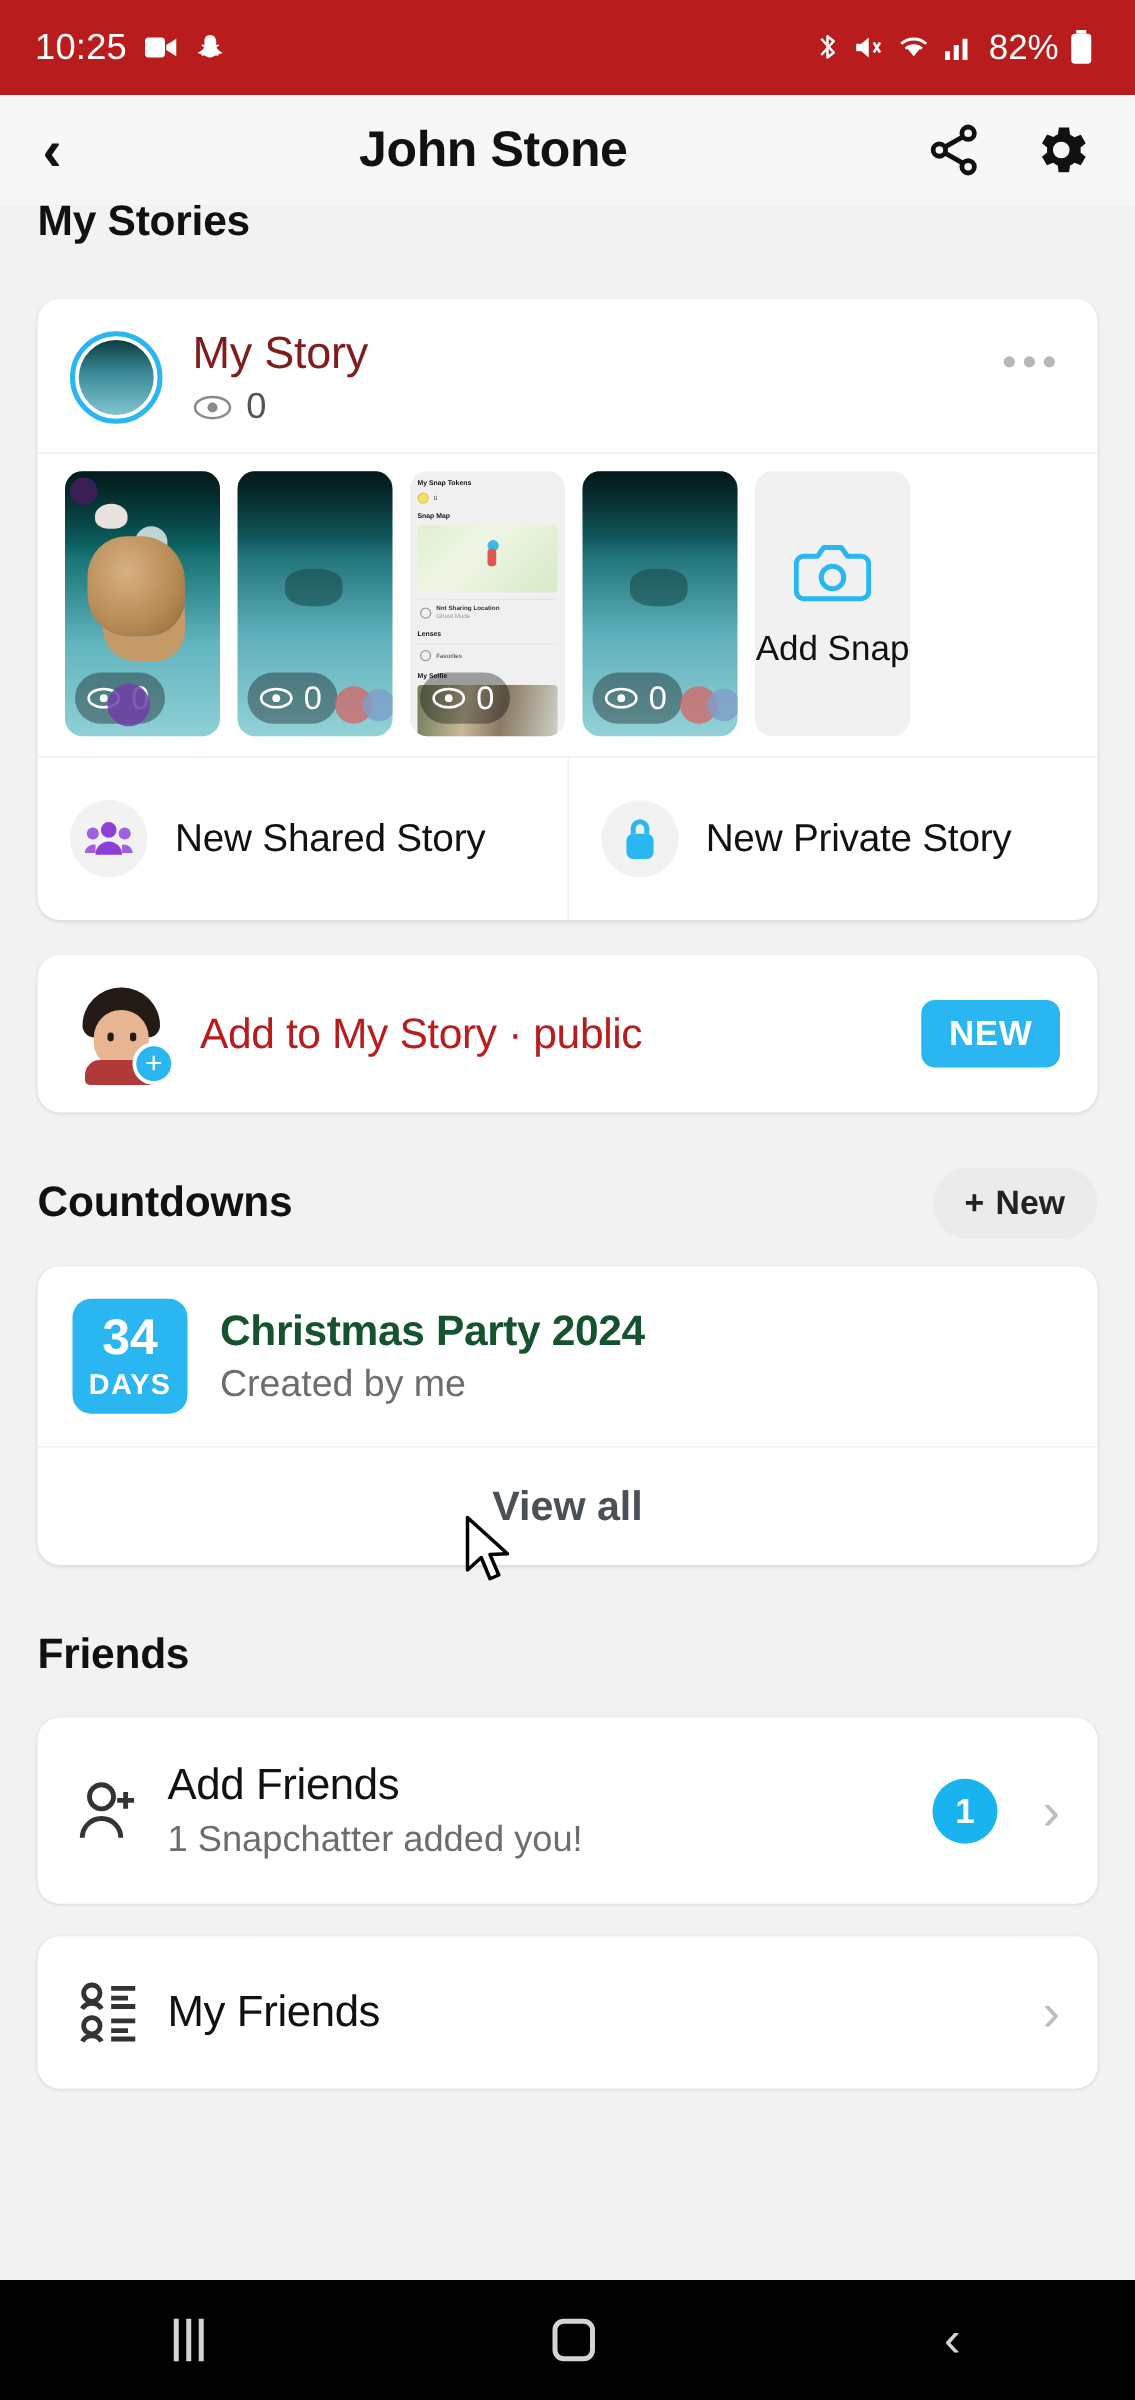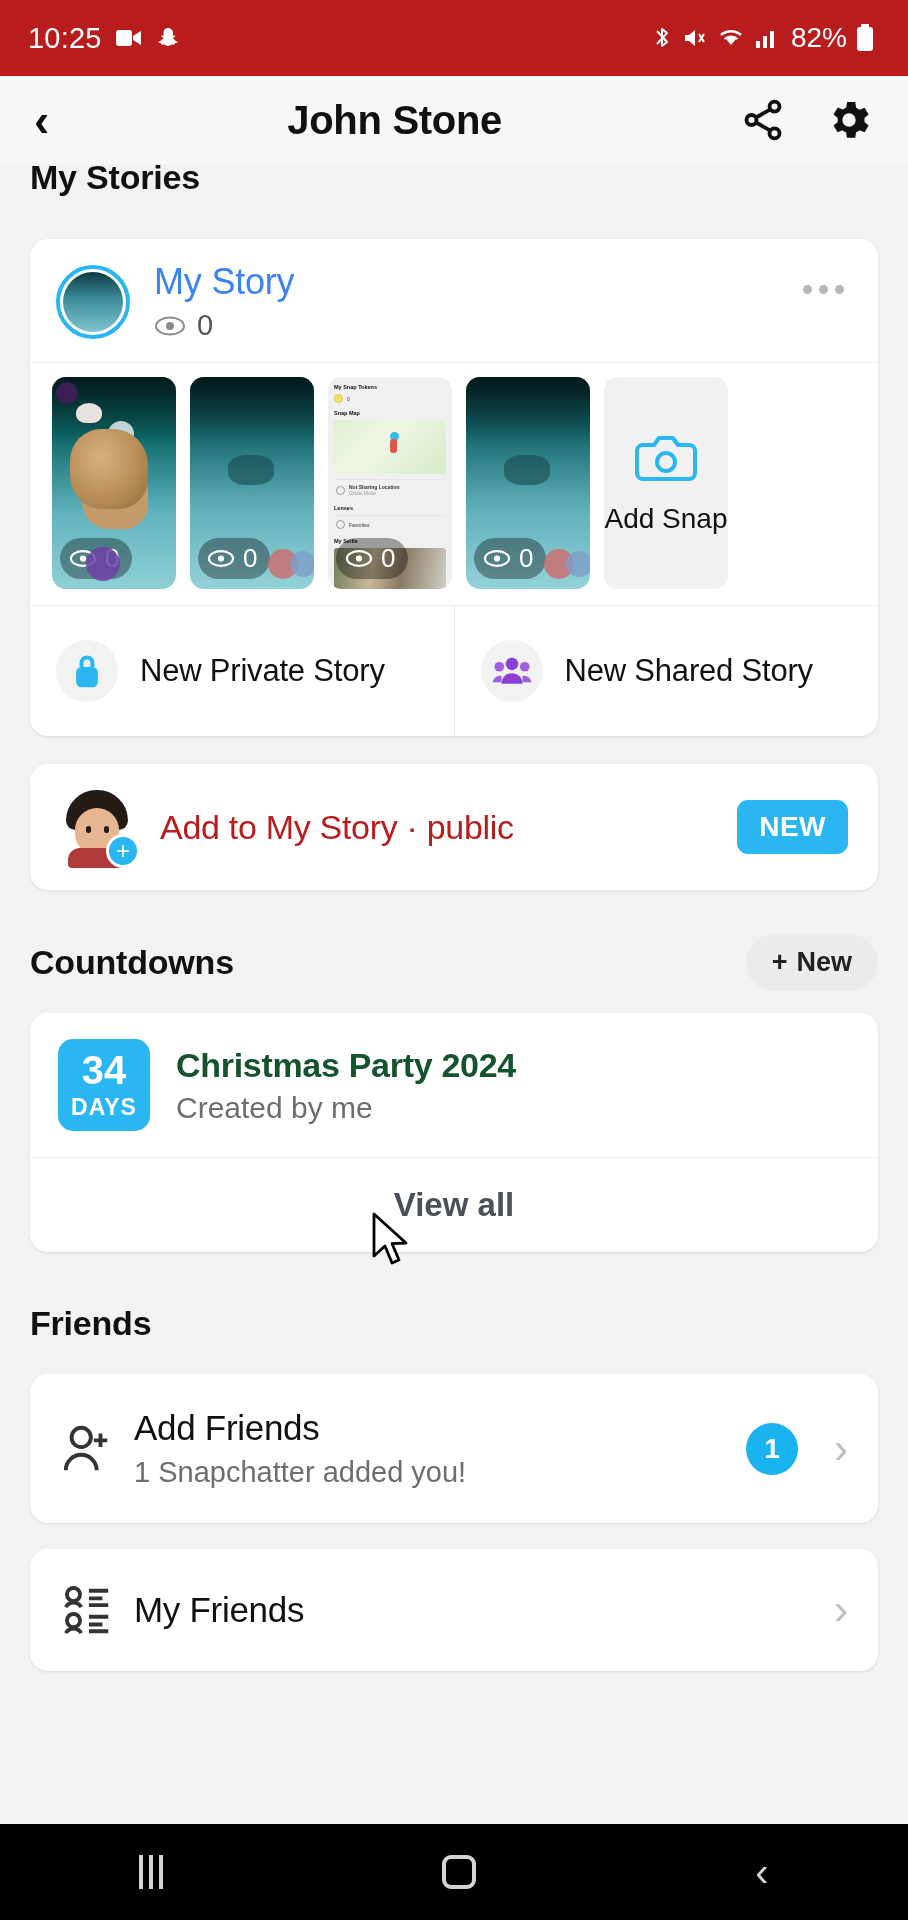--- a/index.html
+++ b/index.html
@@ -62,21 +62,21 @@
   .avatar-ring {
     width: 74px; height: 74px; border-radius: 50%;
     border: 4px solid #2ab6f0; padding: 3px; flex: none;
     display: flex; align-items: center; justify-content: center;
   }
   .avatar-inner {
     width: 100%; height: 100%; border-radius: 50%;
     background: linear-gradient(180deg,#0d3b41 0%, #3c8c99 45%, #7fc4cf 100%);
   }
   .story-hdr-text { margin-left: 24px; }
-  .story-name { font-size: 36px; color: #3b82f6; font-weight: 400; letter-spacing: -.2px; }
+  .story-name { font-size: 36px; color: #7f1d1d; font-weight: 400; letter-spacing: -.2px; }
   .story-views { display: flex; align-items: center; gap: 11px; margin-top: 6px; }
   .story-views span { font-size: 29px; color: #555; }
   .dots-btn { position: absolute; right: 34px; top: 46px; display: flex; gap: 7px; }
   .dots-btn i { width: 9px; height: 9px; border-radius: 50%; background: #b6b6b6; display: block; }
 
   .divider { height: 1px; background: #ededed; }
 
   
   .thumbs { display: flex; gap: 14px; padding: 14px 22px 16px 22px; }
   .thumb {
@@ -400,39 +400,39 @@
           </span>
           <div class="add-snap-label">Add Snap</div>
         </div>
       </div>
 
       <div class="divider"></div>
 
       <div class="new-row">
         <div class="new-cell">
           <div class="circ-ico">
-            <svg width="34" height="38" viewBox="0 0 24 28">
-                <rect x="4" y="11" width="16" height="15" rx="4" fill="#2ab6f0"></rect>
-                <path d="M8 11 V8 a4 4 0 0 1 8 0 v3" fill="none" stroke="#2ab6f0" stroke-width="3"></path>
-              </svg>
-          </div>
-          <div class="new-label">New Private Story</div>
-        </div>
-        <div class="new-cell">
-          <div class="circ-ico">
             <svg width="40" height="34" viewBox="0 0 28 24">
               <circle cx="14" cy="7" r="4.4" fill="#8b3fd6"></circle>
               <circle cx="5" cy="9" r="3.4" fill="#a05ee0"></circle>
               <circle cx="23" cy="9" r="3.4" fill="#a05ee0"></circle>
               <path d="M6.5 21 a7.5 7.5 0 0 1 15 0 z" fill="#8b3fd6"></path>
               <path d="M0.5 20 a5 5 0 0 1 6-4.6 V20z" fill="#a05ee0"></path>
               <path d="M27.5 20 a5 5 0 0 0 -6-4.6 V20z" fill="#a05ee0"></path>
             </svg>
           </div>
           <div class="new-label">New Shared Story</div>
+        </div>
+        <div class="new-cell">
+          <div class="circ-ico">
+            <svg width="34" height="38" viewBox="0 0 24 28">
+                <rect x="4" y="11" width="16" height="15" rx="4" fill="#2ab6f0"></rect>
+                <path d="M8 11 V8 a4 4 0 0 1 8 0 v3" fill="none" stroke="#2ab6f0" stroke-width="3"></path>
+              </svg>
+          </div>
+          <div class="new-label">New Private Story</div>
         </div>
       </div>
     </div>
 
     <div class="card" style="margin-top:28px;">
       <div class="ats">
         <div class="bitmoji">
           <span class="bm-hair"></span>
           <span class="bm-face"></span>
           <span class="bm-eye" style="left:26px;"></span>

